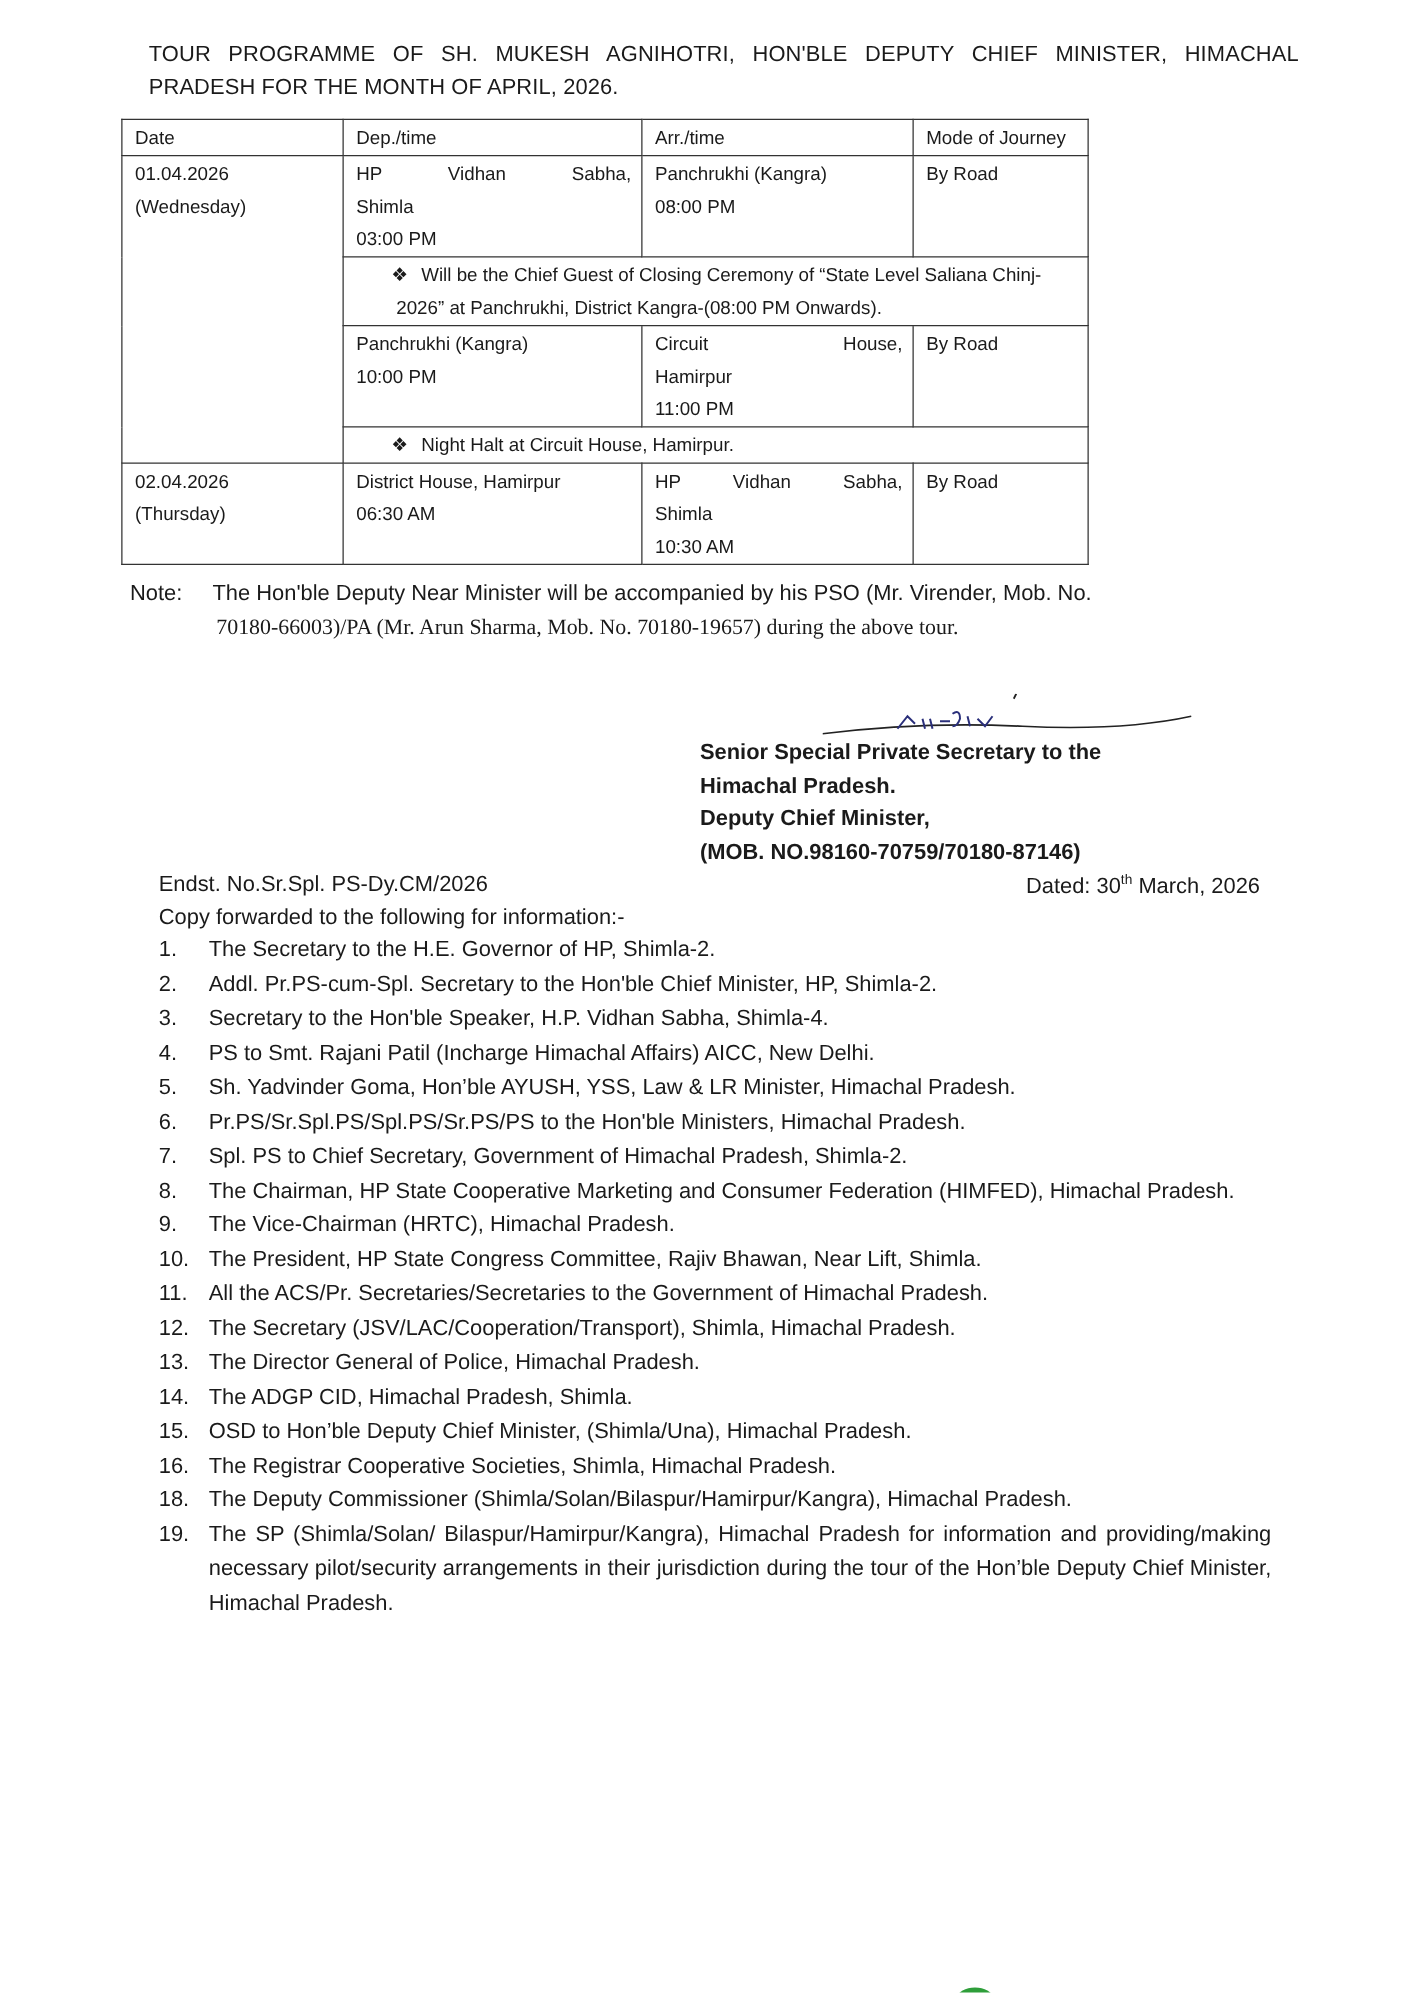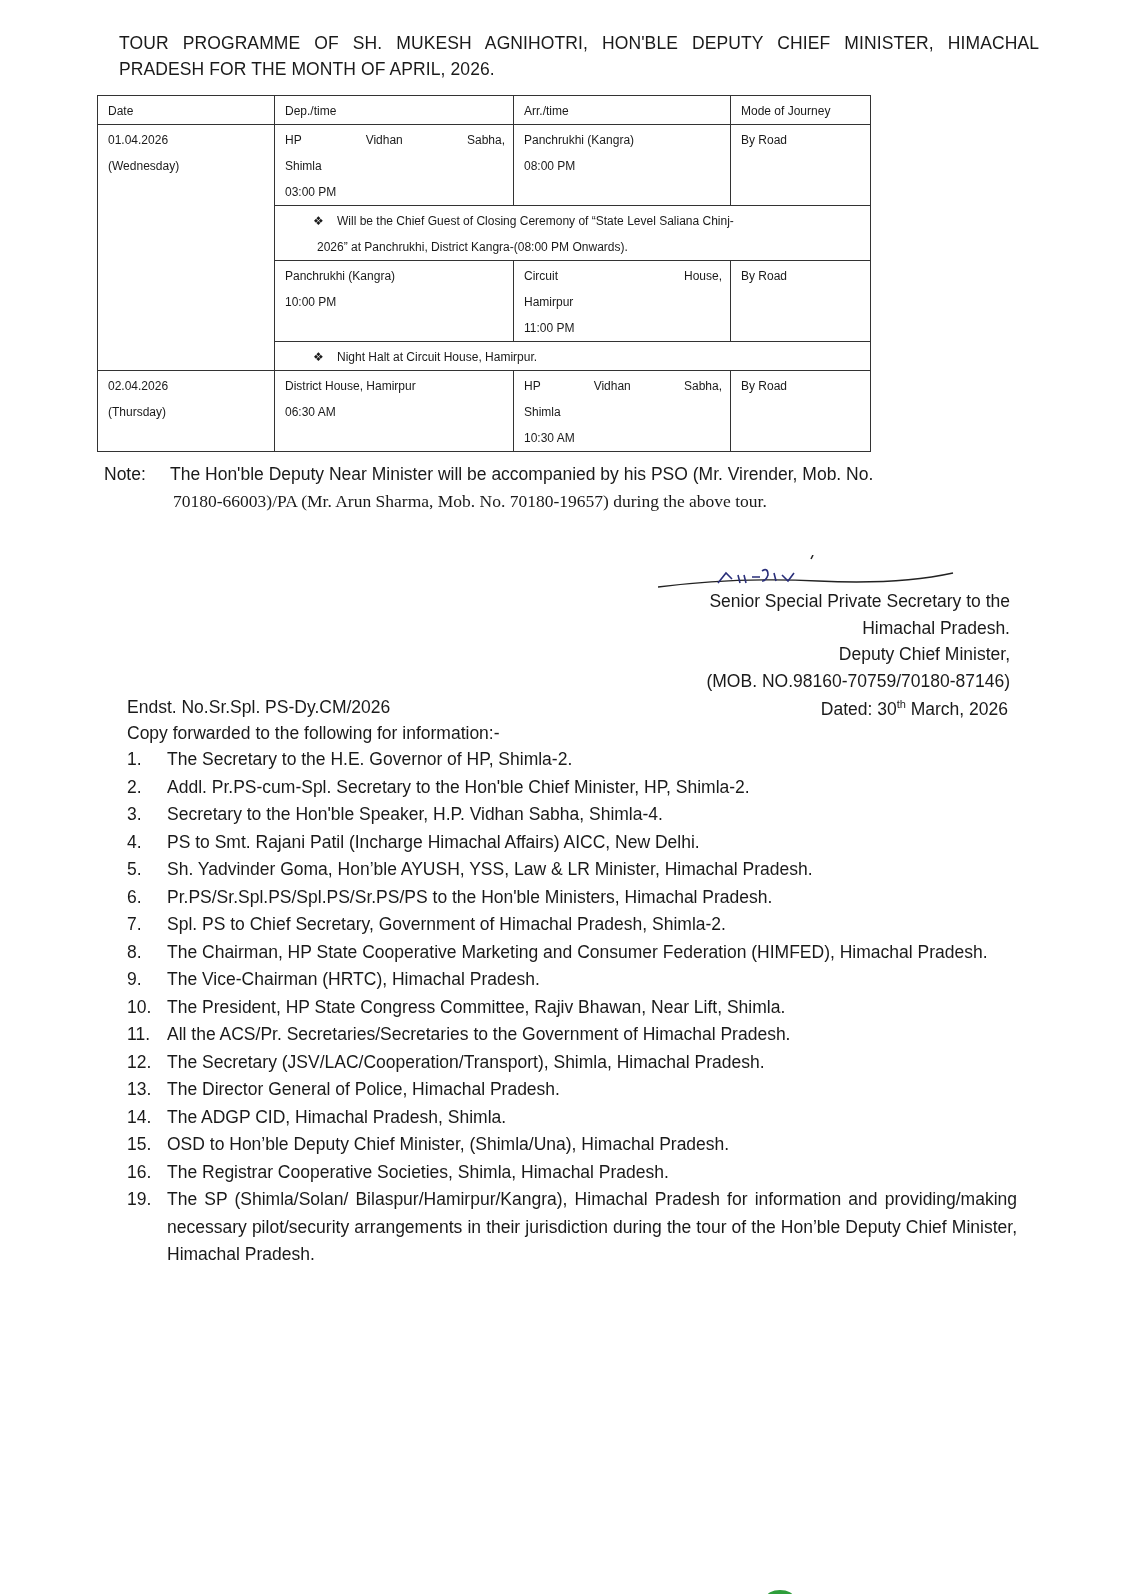--- a/index.html
+++ b/index.html
@@ -10,38 +10,38 @@
   .page { position: absolute; left: 0; top: 0; width: 1140px; height: 1594px; }
   .title {
     position: absolute; left: 104px; top: 30px; width: 920px;
     font-size: 17.5px; line-height: 26px; letter-spacing: 0.1px;
     font-family: "Liberation Sans Narrow", "Liberation Sans", sans-serif;
     margin-left: 15px;
   }
   .title .l1 { display: block; text-align: justify; text-align-last: justify; white-space: nowrap; }
   table.tour {
     position: absolute; left: 97px; top: 95px; width: 774px; border-collapse: collapse;
-    font-size: 12px; line-height: 26px;
+    font-size: 15px; line-height: 26px;
   }
   table.tour td { border: 1.5px solid #333; vertical-align: top; padding: 2px 8px 0 10px; }
   table.tour td.c1 { width: 158px; }
   table.tour td.c2 { width: 220px; }
   table.tour td.c3 { width: 198px; margin-top: 42px; }
   .just { text-align: justify; text-align-last: justify; display: block; }
   .event { padding-left: 42px !important; }
   .event .bullet { display: inline-block; width: 24px; margin-left: -4px; }
   .note {
     position: absolute; left: 104px; top: 461px; width: 920px;
     font-size: 17.5px; line-height: 27px;
   }
   .note .lbl { display: inline-block; width: 66px; }
   .note .cont { padding-left: 69px; display: block; font-family: Liberation Serif, serif; }
   .sig {
-    position: absolute; left: 560px; top: 588px; width: 450px; text-align: right;
-    font-size: 17.5px; line-height: 26.5px;
+    position: absolute; left: 560px; top: 588px; width: 450px; 
+    font-size: 17.5px; line-height: 26.5px; font-weight: bold;
   }
   .signature { position: absolute; left: 658px; top: 555px; width: 300px; height: 40px; }
   .endst { position: absolute; left: 127px; top: 694px; font-size: 17.5px; line-height: 26px; }
   .dated { position: absolute; left: 700px; top: 698px; width: 308px; text-align: right; font-size: 17.5px; }
   .copy { position: absolute; left: 127px; top: 720px; font-size: 17.5px; line-height: 26px; }
   ol.list {
     position: absolute; left: 127px; top: 746px; width: 890px; margin: 0; padding: 0;
     list-style: none; font-size: 17.5px; line-height: 27.5px;
   }
   ol.list li { display: flex; }
@@ -206,20 +206,24 @@
       </li>
       <li>
         <span class="num">15.</span>
         <span class="txt">OSD to Hon’ble Deputy Chief Minister, (Shimla/Una), Himachal Pradesh.</span>
       </li>
       <li>
         <span class="num">16.</span>
         <span class="txt">The Registrar Cooperative Societies, Shimla, Himachal Pradesh.</span>
       </li>
       <li>
+        <span class="num">18.</span>
+        <span class="txt">The Deputy Commissioner (Shimla/Solan/Bilaspur/Hamirpur/Kangra), Himachal Pradesh.</span>
+      </li>
+      <li>
         <span class="num">19.</span>
         <span class="txt">The SP (Shimla/Solan/ Bilaspur/Hamirpur/Kangra), Himachal Pradesh for information and providing/making necessary pilot/security arrangements in their jurisdiction during the tour of the Hon’ble Deputy Chief Minister, Himachal Pradesh.</span>
       </li>
     </ol>
 
   <svg class="logo" viewBox="0 0 40 20">
     <ellipse cx="20" cy="18" rx="14" ry="8" fill="#2e9e3a"></ellipse>
   </svg>
 </div>
 

